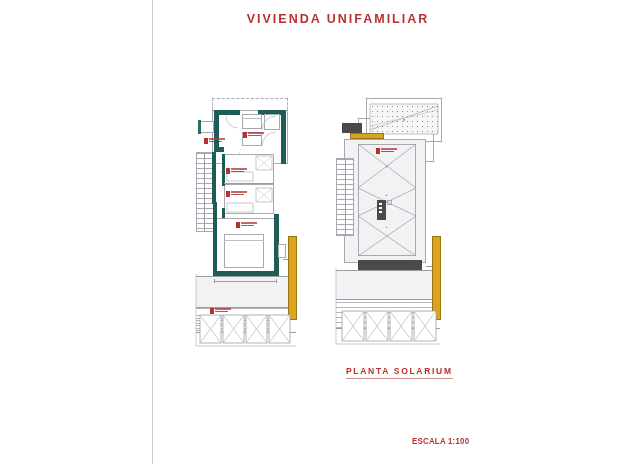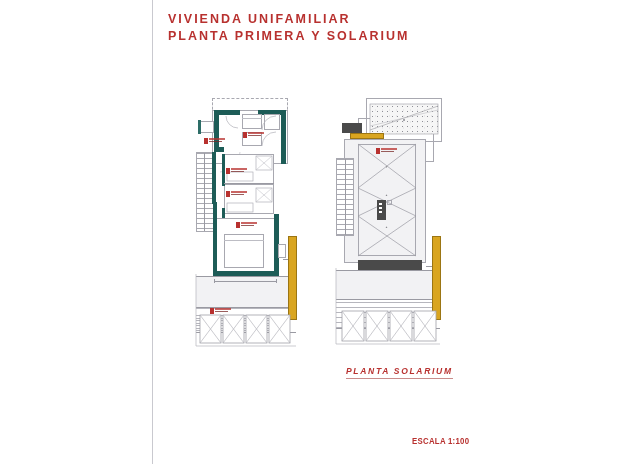--- a/index.html
+++ b/index.html
@@ -22,40 +22,41 @@
   #title-block{
     position:absolute;left:168px;top:11px;width:340px;
   }
   .title-line{
     color:#b8312f;
     font-size:12.5px;
     font-weight:bold;
     letter-spacing:2.0px;
     line-height:17px;
     white-space:nowrap;
+    text-align:center;
   }
   
   .plan{
     position:absolute;
   }
   #plan-left{ left:196px; top:96px; width:116px; height:262px; }
   #plan-right{ left:336px; top:96px; width:122px; height:262px; }
 
   .plan-caption{
     position:absolute;
     color:#b8312f;
     font-size:8.5px;
     font-weight:bold;
     letter-spacing:1.7px;
     white-space:nowrap;
     border-bottom:1px solid #c98c8b;
     padding-bottom:2px;
   }
   #cap-left{ left:192px; top:366px; }
-  #cap-right{ left:346px; top:366px;font-style:italic; }
+  #cap-right{ left:346px; top:366px; }
 
   #scale-note{
     position:absolute;left:412px;top:436px;
     color:#b8312f;font-size:8.5px;font-weight:bold;
     letter-spacing:.3px;white-space:nowrap;
     font-family:"Liberation Sans", sans-serif;
     transform:scaleX(.92);transform-origin:left center;
   }
 
   
@@ -115,21 +116,20 @@
 </style>
 </head>
 <body>
 
 <div id="sheet">
 
   <div class="border-line"></div>
 
   <div id="title-block">
     <div class="title-line">VIVIENDA UNIFAMILIAR</div>
-    <div class="title-line">PLANTA PRIMERA Y SOLARIUM</div>
   </div>
 
   <div class="plan" id="plan-left">
 
     <div class="outline-d" style="left:16px;top:2px;width:76px;height:16px;"></div>
 
     <div class="outline" style="left:16px;top:14px;width:76px;height:54px;background:#ffffff;"></div>
 
     <div class="wall" style="left:18px;top:14px;width:26px;height:5px;"></div>
     <div class="wall" style="left:62px;top:14px;width:28px;height:5px;"></div>

